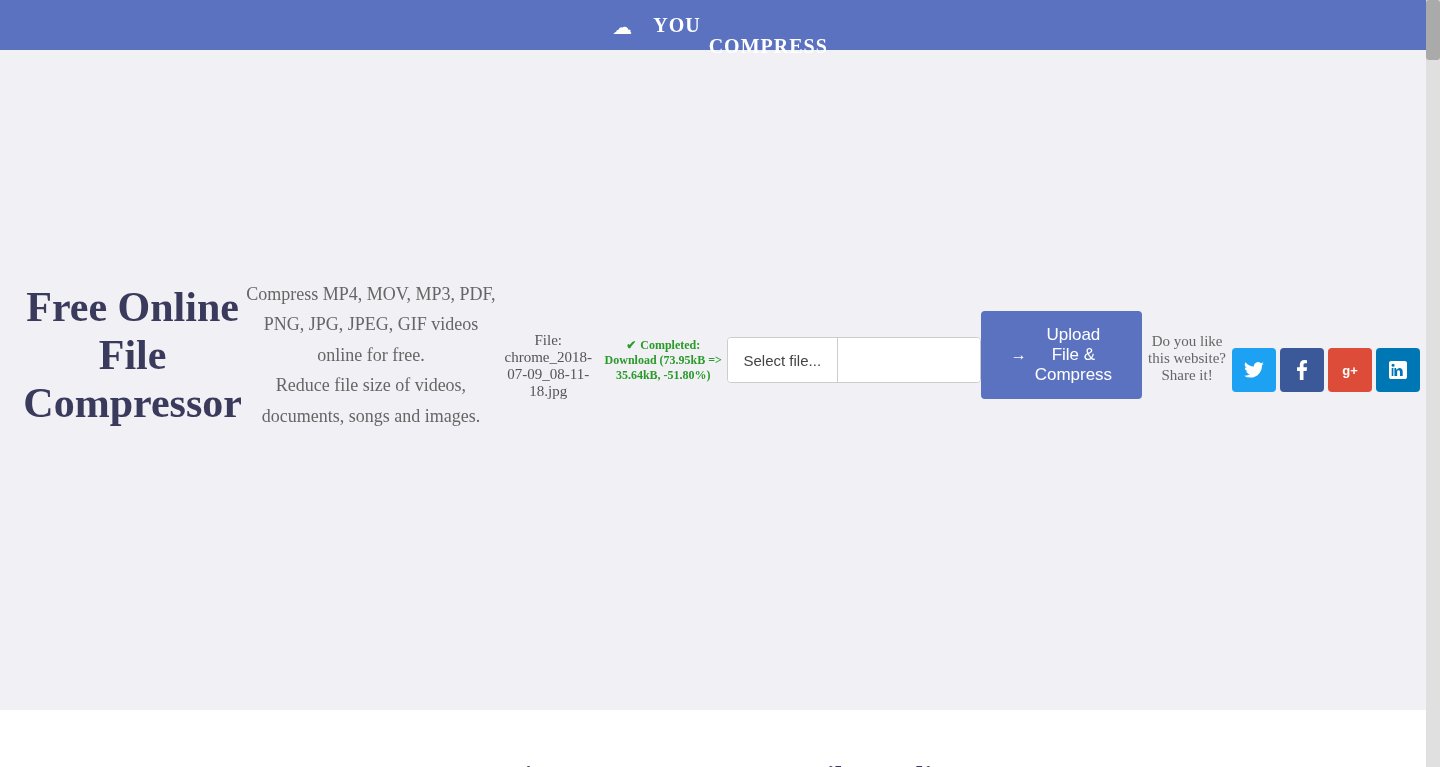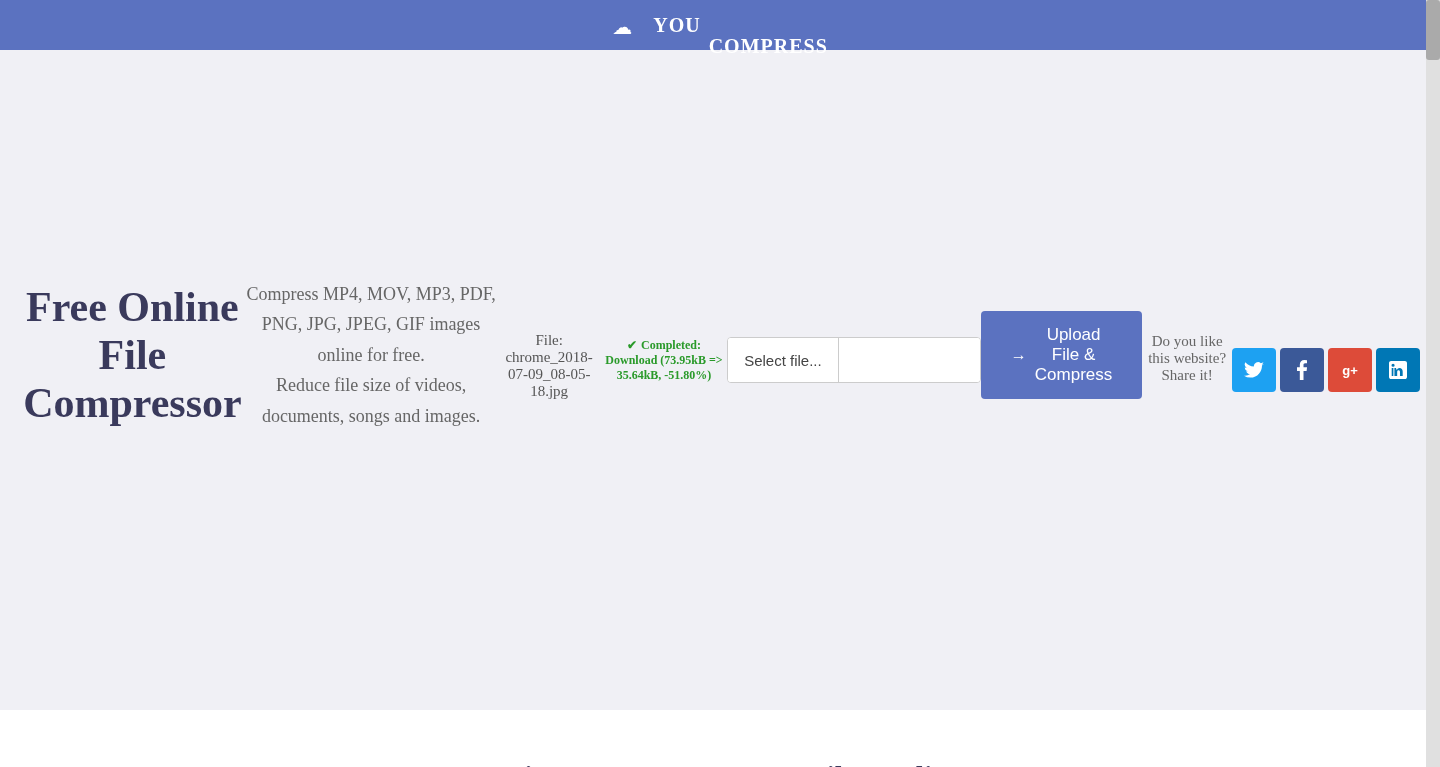--- a/index.html
+++ b/index.html
@@ -243,25 +243,25 @@
     <span class="you">YOU</span>
       <span class="compress">COMPRESS</span>
   </div>
 </header>
 
 <main class="main-section">
 
   <h1 class="page-title">Free Online File Compressor</h1>
 
   <div class="subtitle-block">
-    <p class="subtitle-line1">Compress MP4, MOV, MP3, PDF, PNG, JPG, JPEG, GIF images online for free.</p>
+    <p class="subtitle-line1">Compress MP4, MOV, MP3, PDF, PNG, JPG, JPEG, GIF videos online for free.</p>
     <p class="subtitle-line2">Reduce file size of videos, documents, songs and images.</p>
   </div>
 
-  <p class="file-info">File: chrome_2018-07-09_08-05-18.jpg</p>
+  <p class="file-info">File: chrome_2018-07-09_08-11-18.jpg</p>
 
   <p class="completion-status">
     <span class="check-icon">✔</span><span>Completed: Download (73.95kB =&gt; 35.64kB, -51.80%)</span>
   </p>
 
   <div class="file-input-row">
     <button class="select-file-btn">Select file...</button>
     <input class="file-name-input" type="text" value="" style="">
   </div>
 

